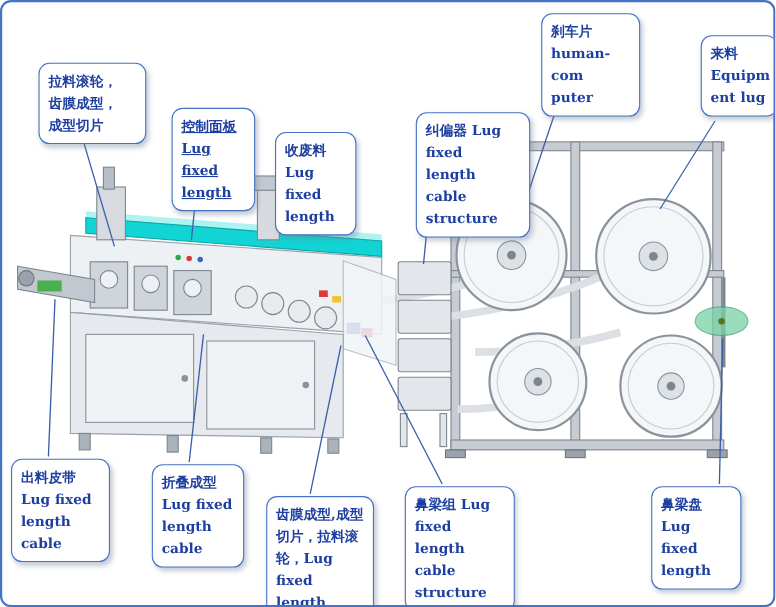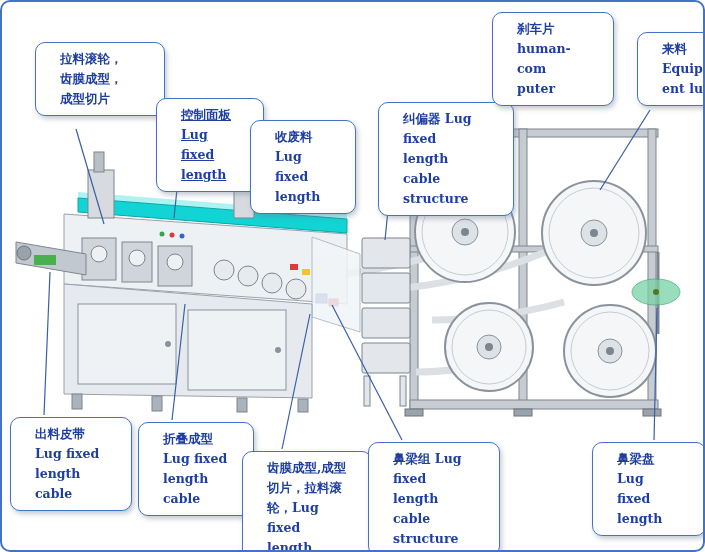--- a/index.html
+++ b/index.html
@@ -4,21 +4,21 @@
 <style>
   html,body{margin:0;padding:0;background:#fff;}
   .canvas{
     position:relative;width:705px;height:552px;background:#ffffff;
     border:2px solid #4472C4;border-radius:10px;overflow:hidden;
     font-family:"DejaVu Serif", serif;box-sizing:border-box;
   }
   .scene{position:absolute;left:0;top:0;width:705px;height:552px;}
   .callout{
     position:absolute;background:#ffffff;border:1.5px solid #4472C4;
-    border-radius:10px;padding:6px 24px;color:#1E3FA0;
+    border-radius:10px;padding:6px 8px;color:#1E3FA0;
     font-size:12.5px;line-height:1.6;white-space:pre-line;
     box-shadow:2px 3px 5px rgba(110,125,150,.4);
     font-weight:600;
   }
 </style>
 </head>
 <body>
 
 <div class="canvas">
 
@@ -164,21 +164,21 @@
       <line x1="506" y1="90" x2="472" y2="192"></line>
       <line x1="648" y1="108" x2="598" y2="188"></line>
       <line x1="42" y1="413" x2="48" y2="270"></line>
       <line x1="170" y1="418" x2="183" y2="302"></line>
       <line x1="280" y1="447" x2="308" y2="312"></line>
       <line x1="400" y1="438" x2="330" y2="303"></line>
       <line x1="652" y1="438" x2="655" y2="306"></line>
     </g>
   </svg>
 
-  <div class="callout" style="left:33px;  top:40px;  width:80px;">拉料滚轮，
+  <div class="callout" style="left:33px;  top:55px;  width:80px;">拉料滚轮，
 齿膜成型，
 成型切片</div>
   <div class="callout" style="left:154px; top:96px;  width:58px;text-decoration:underline;">控制面板
 Lug fixed
 length</div>
   <div class="callout" style="left:248px; top:74px;  width:56px;margin-top:44px;">收废料
 Lug fixed
 length</div>
   <div class="callout" style="left:352px; top:100px; width:86px;margin-left:24px;">纠偏器 Lug fixed
 length cable

